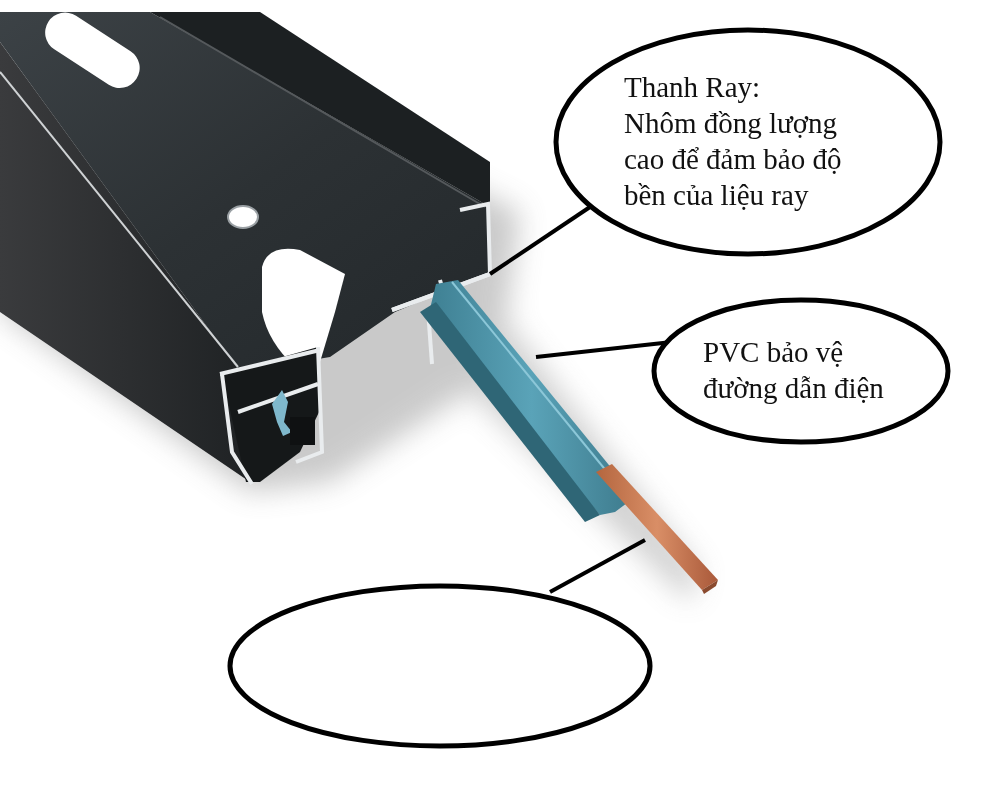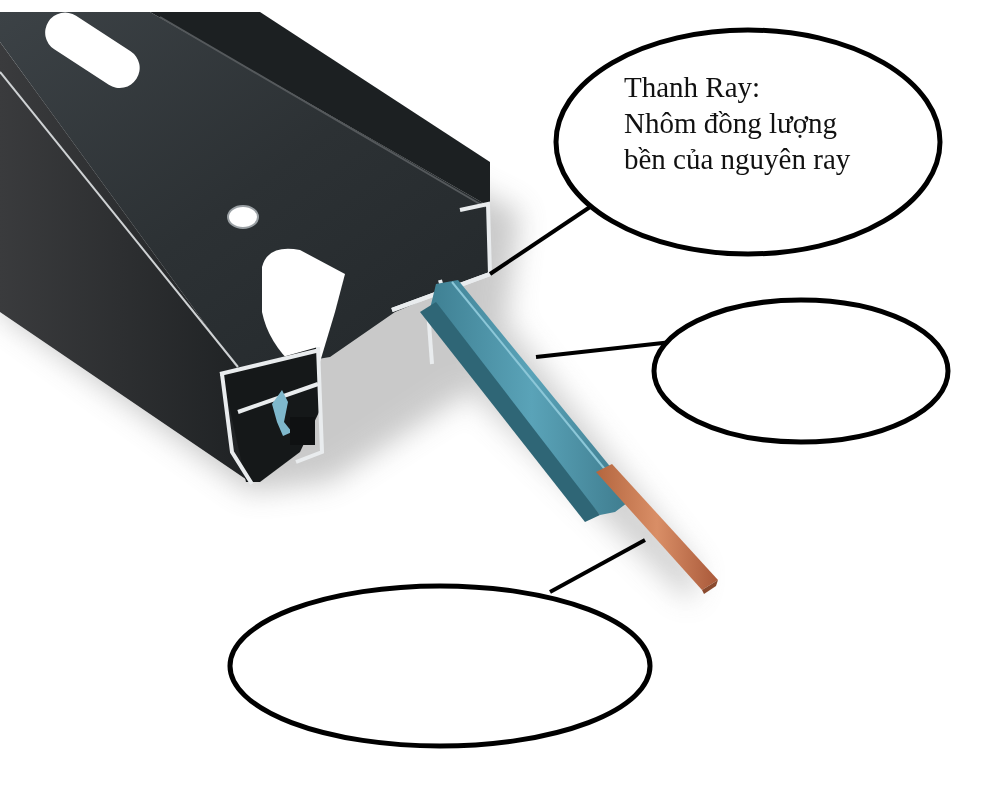--- a/index.html
+++ b/index.html
@@ -104,18 +104,23 @@
     <line x1="645" y1="528" x2="550" y2="580" stroke="#000" stroke-width="4"></line>
 
     <ellipse cx="748" cy="130" rx="192" ry="112" fill="#ffffff" stroke="#000" stroke-width="5"></ellipse>
     <ellipse cx="801" cy="359" rx="147" ry="71" fill="#ffffff" stroke="#000" stroke-width="5"></ellipse>
     <ellipse cx="440" cy="654" rx="210" ry="80" fill="#ffffff" stroke="#000" stroke-width="5"></ellipse>
   </svg>
 
   <div class="callout-text" style="left:624px; top:57px;">
     <div>Thanh Ray:</div>
     <div>Nhôm đồng lượng</div>
-    <div>bền của nguyên ray</div>
+    <div>cao để đảm bảo độ</div>
+    <div>bền của liệu ray</div>
   </div>
 
+  <div class="callout-text" style="left:703px; top:322px;">
+    <div>PVC bảo vệ</div>
+    <div>đường dẫn điện</div>
+  </div>
 
 
 </div>
 
 </body></html>

